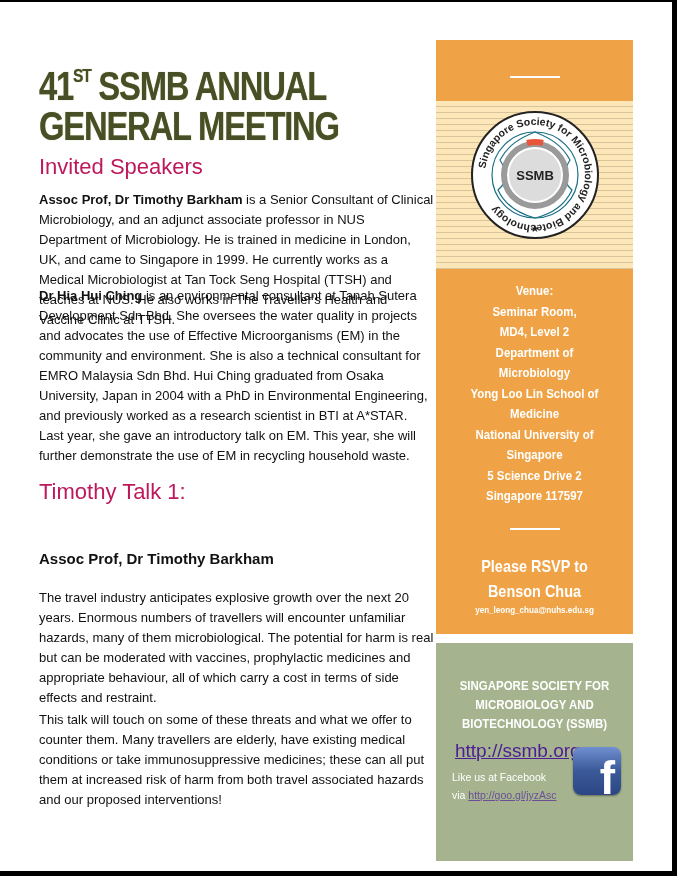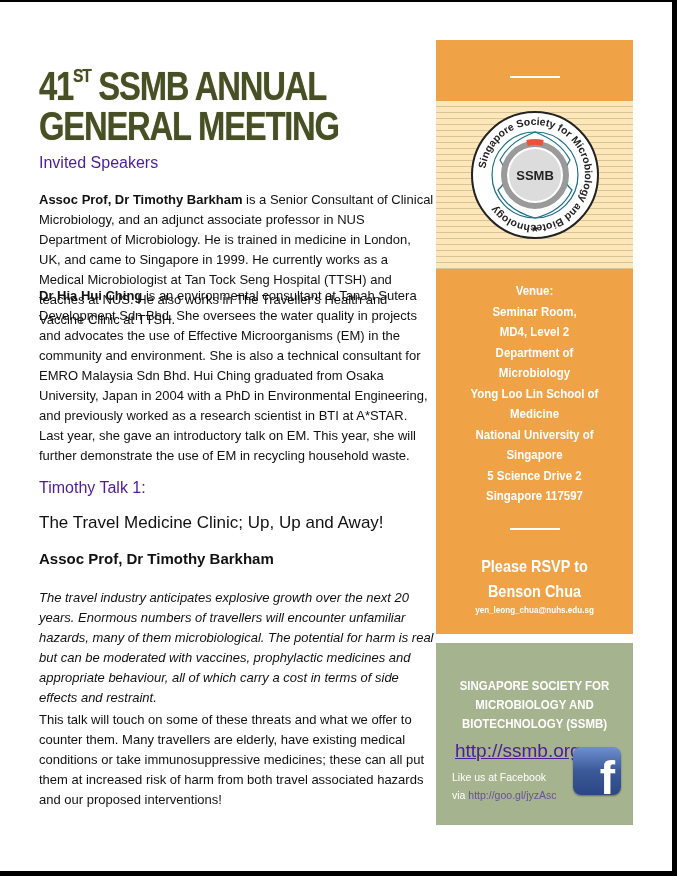--- a/index.html
+++ b/index.html
@@ -14,30 +14,30 @@
 
   .main { position: absolute; left: 39px; top: 66px; width: 390px; color: #111; }
   .title {
     margin: 0; color: #474f26;
     font-family: "Liberation Sans", sans-serif; font-weight: bold;
     font-size: 40px; line-height: 40px; letter-spacing: -1.5px;
     transform: scaleX(0.82); transform-origin: left top;
     width: 470px; text-shadow: 0 0 1px #9a9a60;
   }
   .title sup { font-size: 19px; vertical-align: 18px; line-height: 0; }
-  .section-label { color: #4c1d95; font-size: 16px; margin: 0; }
+  .section-label { color: #be185d; font-size: 22px; margin: 0; }
   .sl1 { position: absolute; top: 88px; }
   p.body { font-size: 13px; line-height: 20px; margin: 0; position: absolute; width: 395px; }
   p.body b { font-weight: bold; }
   .bio1 { top: 124px; }
   .bio2 { top: 220px; }
   .sl2 { position: absolute; top: 413px; }
   .talk-title { position: absolute; top: 447px; font-size: 17px; margin: 0; }
   .talk-speaker { position: absolute; top: 484px; font-size: 15px; font-weight: bold; margin: 0; }
-  .abs1 { top: 522px; font-style: italic; }
+  .abs1 { top: 522px; }
   .abs2 { top: 644px; }
 
   .sidebar {
     position: absolute; left: 436px; top: 40px; width: 197px; height: 594px;
     background: #f0a346; color: #fff;
   }
   .hr-white { position: absolute; left: 74px; width: 50px; height: 2px; background: #fff; }
   .hr1 { top: 36px; }
   .logo-band {
     position: absolute; left: 0; top: 61px; width: 197px; height: 168px;
@@ -54,33 +54,33 @@
     position: absolute; left: 0; top: 514px; width: 197px; text-align: center;
     font-weight: bold; font-size: 17px; line-height: 25px;
     transform: scaleX(0.85); transform-origin: center top;
   }
   .email {
     position: absolute; left: 0; top: 564px; width: 197px; text-align: center;
     font-weight: bold; font-size: 9.5px; transform: scaleX(0.85); transform-origin: center top;
   }
 
   .society {
-    position: absolute; left: 436px; top: 643px; width: 197px; height: 182px;
+    position: absolute; left: 436px; top: 643px; width: 197px; height: 218px;
     background: #a5b48e; color: #fff;
   }
   .society-name {
     position: absolute; left: 0; top: 33px; width: 197px; text-align: center;
     font-weight: bold; font-size: 13.5px; line-height: 19px;
     transform: scaleX(0.85); transform-origin: center top;
   }
   .site-link {
     position: absolute; left: 19px; top: 97px; font-size: 19px; color: #4c1d95; text-decoration: underline;
   }
   .fb-text { position: absolute; left: 16px; top: 125px; font-size: 10.5px; line-height: 18px; }
-  .fb-link { color: #6a4f98; }
+  .fb-link { color: #6a4f98; text-decoration: underline; }
   .fb-icon {
     position: absolute; left: 137px; top: 104px; width: 48px; height: 48px;
     border-radius: 8px; background: linear-gradient(to bottom, #6f8fd0 0%, #3b5998 50%, #2c4684 100%);
     box-shadow: 0 1px 2px rgba(0,0,0,0.4); overflow: hidden;
   }
   .fb-icon span {
     position: absolute; right: 6px; bottom: -6px; color: #fff; font-weight: bold;
     font-size: 46px; line-height: 46px; font-family: "Liberation Sans", sans-serif;
   }
 </style>
@@ -95,21 +95,20 @@
   <h1 class="title">
     <span>41</span><sup>ST</sup><span> SSMB ANNUAL</span><br>
     <span>GENERAL MEETING</span>
   </h1>
   <p class="section-label sl1">Invited Speakers</p>
 
   <p class="body bio1"><b>Assoc Prof, Dr Timothy Barkham</b><span> is a Senior Consultant of Clinical Microbiology, and an adjunct associate professor in NUS Department of Microbiology. He is trained in medicine in London, UK, and came to Singapore in 1999. He currently works as a Medical Microbiologist at Tan Tock Seng Hospital (TTSH) and teaches at NUS. He also works in The Traveller's Health and Vaccine Clinic at TTSH.</span></p>
   <p class="body bio2"><b>Dr Hia Hui Ching</b><span> is an environmental consultant at Tanah Sutera Development Sdn Bhd. She oversees the water quality in projects and advocates the use of Effective Microorganisms (EM) in the community and environment. She is also a technical consultant for EMRO Malaysia Sdn Bhd. Hui Ching graduated from Osaka University, Japan in 2004 with a PhD in Environmental Engineering, and previously worked as a research scientist in BTI at A*STAR. Last year, she gave an introductory talk on EM. This year, she will further demonstrate the use of EM in recycling household waste.</span></p>
 
   <p class="section-label sl2">Timothy Talk 1:</p>
-  <p class="talk-title">The Travel Medicine Clinic; Up, Up and Away!</p>
   <p class="talk-speaker">Assoc Prof, Dr Timothy Barkham</p>
   <p class="body abs1">The travel industry anticipates explosive growth over the next 20 years. Enormous numbers of travellers will encounter unfamiliar hazards, many of them microbiological. The potential for harm is real but can be moderated with vaccines, prophylactic medicines and appropriate behaviour, all of which carry a cost in terms of side effects and restraint.</p>
   <p class="body abs2">This talk will touch on some of these threats and what we offer to counter them. Many travellers are elderly, have existing medical conditions or take immunosuppressive medicines; these can all put them at increased risk of harm from both travel associated hazards and our proposed interventions!</p>
 </div>
 
 <div class="sidebar">
   <div class="hr-white hr1"></div>
   <div class="logo-band">
     <svg class="logo" viewBox="0 0 130 130">
       <defs>

